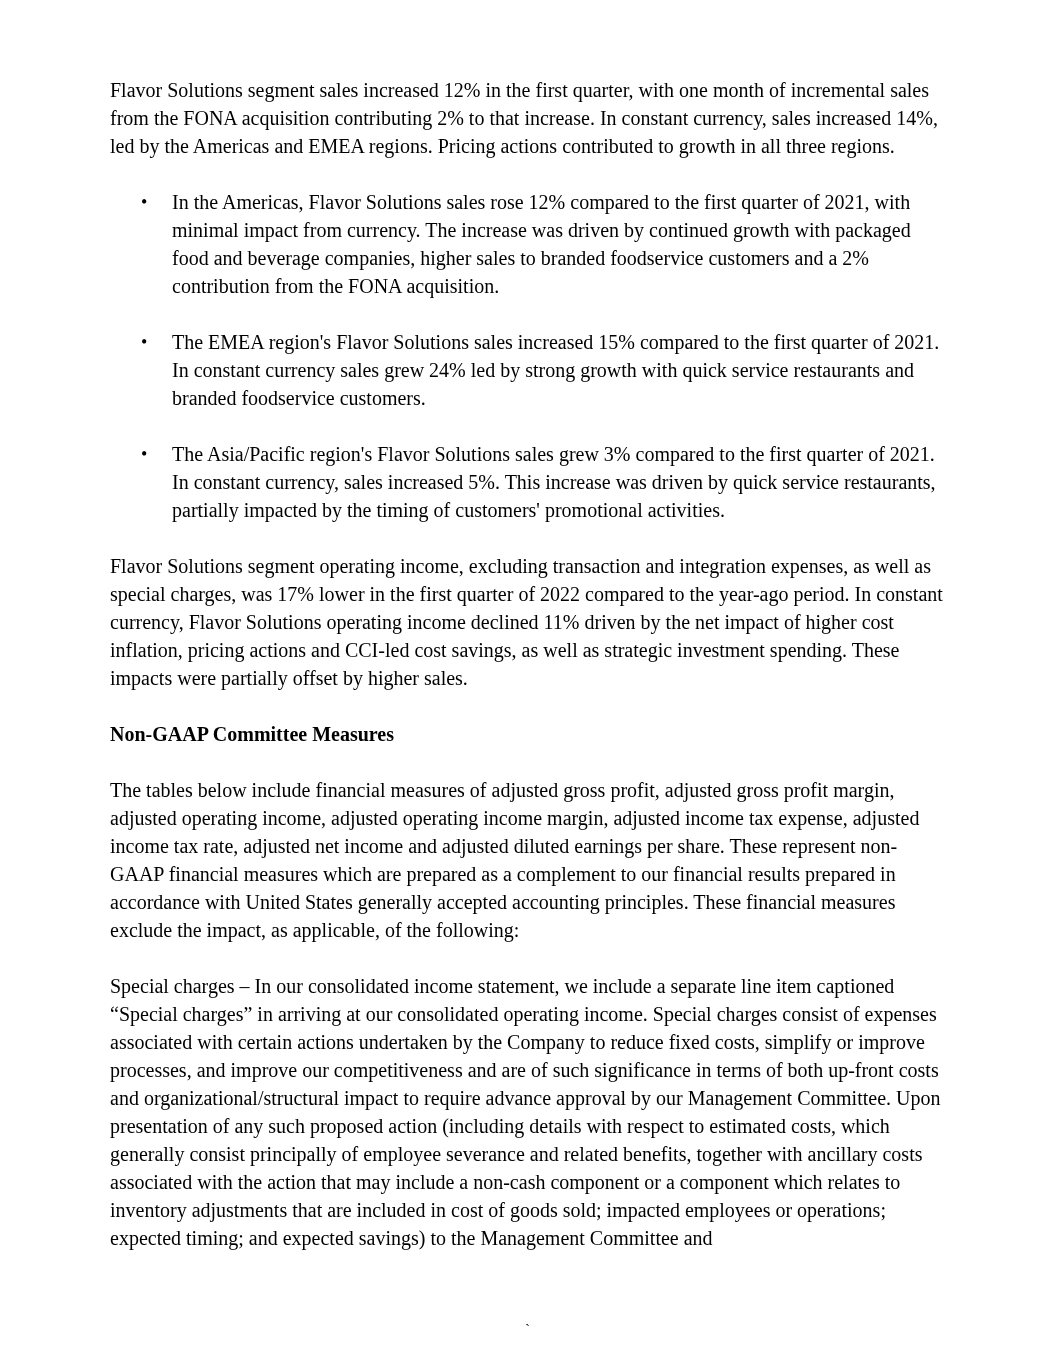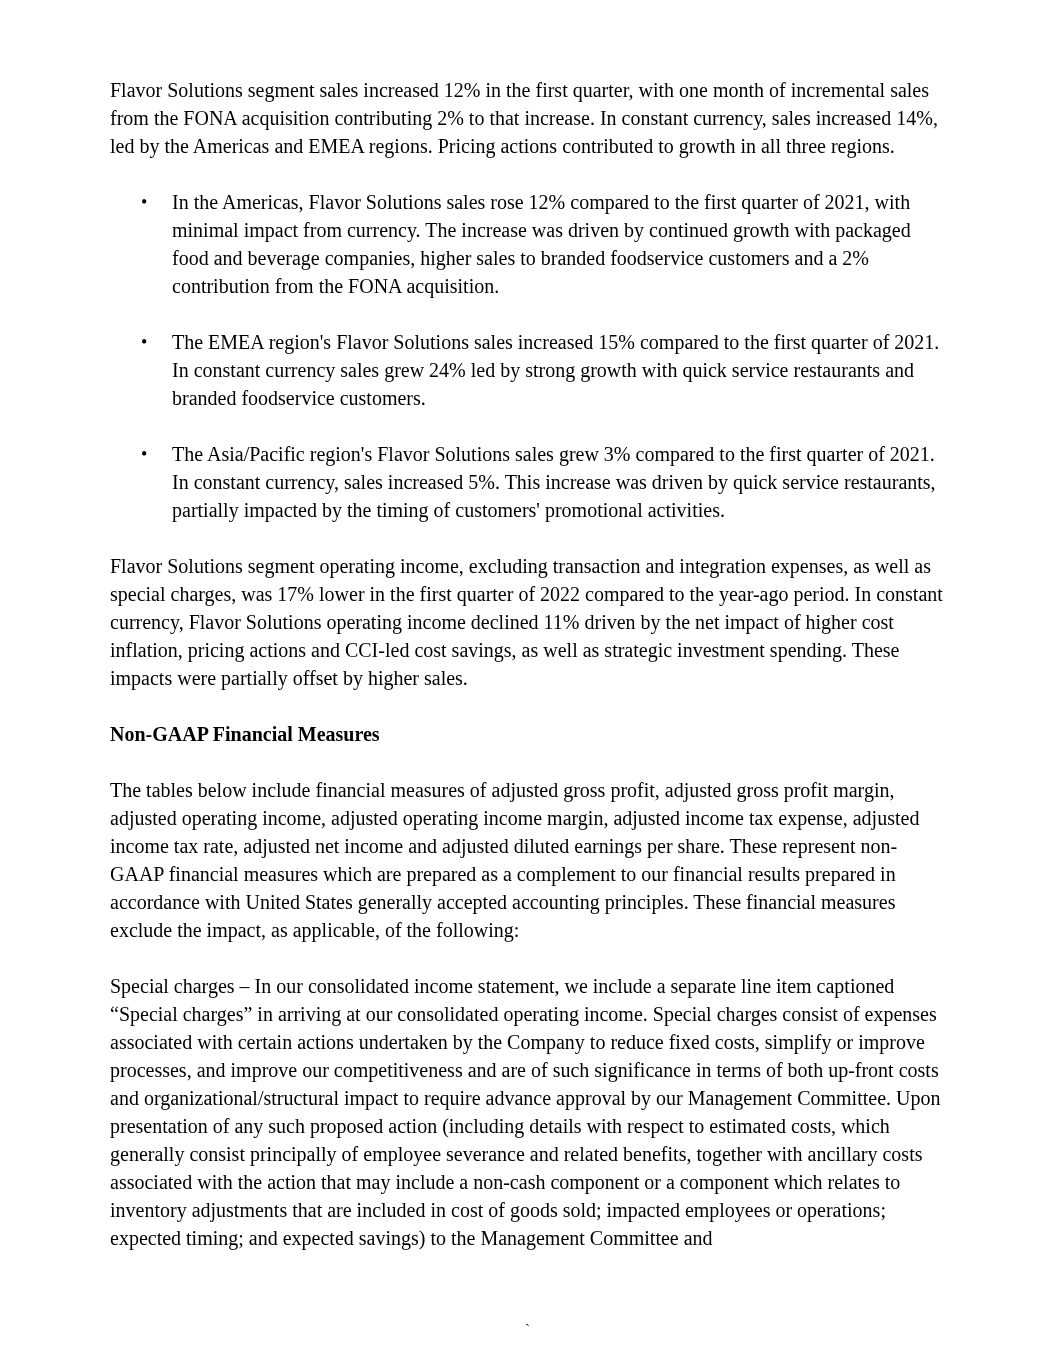--- a/index.html
+++ b/index.html
@@ -79,21 +79,21 @@
       <span class="bullet-text">The EMEA region's Flavor Solutions sales increased 15% compared to the first quarter of 2021. In constant currency sales grew 24% led by strong growth with quick service restaurants and branded foodservice customers.</span>
     </li>
     <li class="bullet">
       <span class="bullet-marker">•</span>
       <span class="bullet-text">The Asia/Pacific region's Flavor Solutions sales grew 3% compared to the first quarter of 2021. In constant currency, sales increased 5%. This increase was driven by quick service restaurants, partially impacted by the timing of customers' promotional activities.</span>
     </li>
   </ul>
 
   <p class="para">Flavor Solutions segment operating income, excluding transaction and integration expenses, as well as special charges, was 17% lower in the first quarter of 2022 compared to the year-ago period. In constant currency, Flavor Solutions operating income declined 11% driven by the net impact of higher cost inflation, pricing actions and CCI-led cost savings, as well as strategic investment spending. These impacts were partially offset by higher sales.</p>
 
-  <h2 class="heading">Non-GAAP Financial Measures</h2>
+  <h2 class="heading">Non-GAAP Committee Measures</h2>
 
   <p class="para">The tables below include financial measures of adjusted gross profit, adjusted gross profit margin, adjusted operating income, adjusted operating income margin, adjusted income tax expense, adjusted income tax rate, adjusted net income and adjusted diluted earnings per share. These represent non-GAAP financial measures which are prepared as a complement to our financial results prepared in accordance with United States generally accepted accounting principles. These financial measures exclude the impact, as applicable, of the following:</p>
 
   <p class="para">Special charges – In our consolidated income statement, we include a separate line item captioned “Special charges” in arriving at our consolidated operating income. Special charges consist of expenses associated with certain actions undertaken by the Company to reduce fixed costs, simplify or improve processes, and improve our competitiveness and are of such significance in terms of both up-front costs and organizational/structural impact to require advance approval by our Management Committee. Upon presentation of any such proposed action (including details with respect to estimated costs, which generally consist principally of employee severance and related benefits, together with ancillary costs associated with the action that may include a non-cash component or a component which relates to inventory adjustments that are included in cost of goods sold; impacted employees or operations; expected timing; and expected savings) to the Management Committee and</p>
 
   <div class="footer-mark">`</div>
 
 </div>
 
 </body></html>

